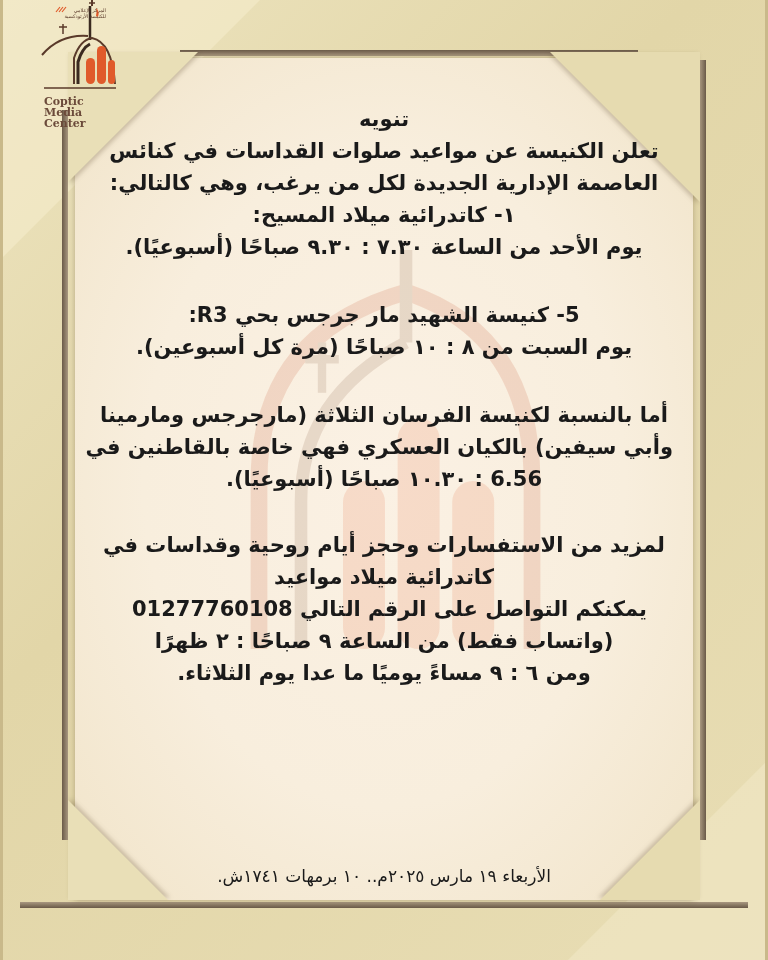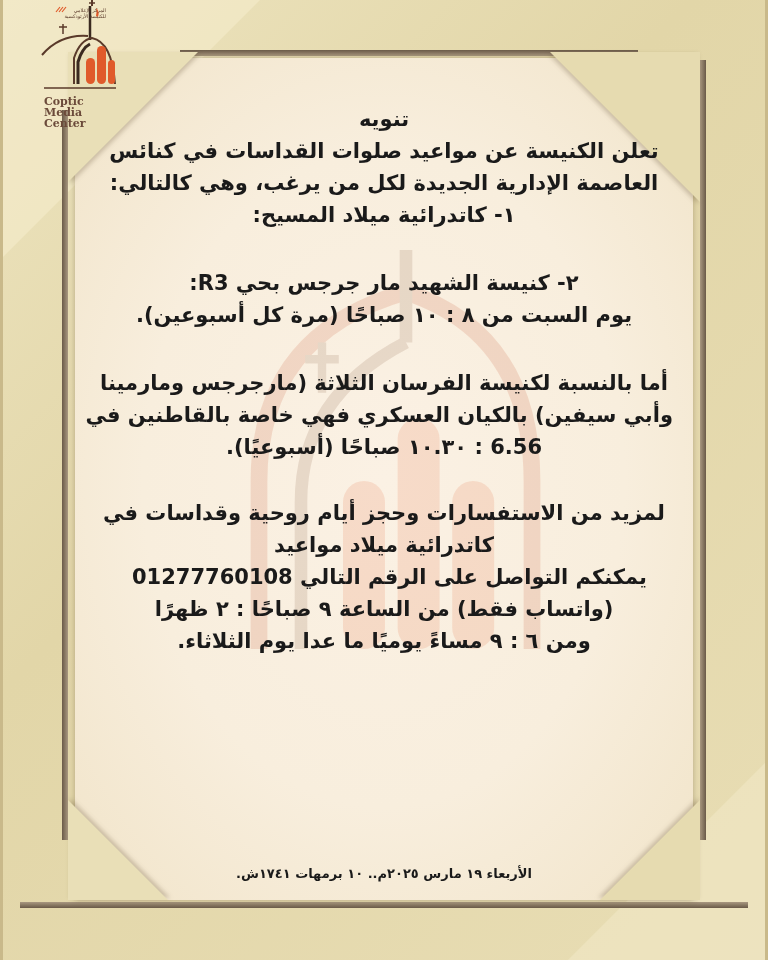--- a/index.html
+++ b/index.html
@@ -149,22 +149,22 @@
     }
     .gap { display: block; height: 36px; }
     .gap-lg { display: block; height: 34px; }
     .footer {
       position: absolute;
       left: 95px;
       width: 578px;
       top: 866px;
       direction: rtl;
       text-align: center;
-      font-size: 13px;
-      font-weight: bold;
+      font-size: 17px;
+      font-weight: normal;
       color: #1a1a1a;
     }
     .phone { direction: ltr; unicode-bidi: embed; margin-left: 11px; }
   </style>
 </head>
 <body>
 
 <div class="frame-bg"></div>
 <div class="outer-tl"></div>
 <div class="outer-br"></div>
@@ -217,24 +217,25 @@
     <div>Center</div>
   </div>
 </div>
 
 <div class="content">
   <span class="line">تنويه</span>
   <span class="line">تعلن الكنيسة عن مواعيد صلوات القداسات في كنائس</span>
   <span class="line">العاصمة الإدارية الجديدة لكل من يرغب، وهي كالتالي:</span>
 
   <span class="line">١- كاتدرائية ميلاد المسيح:</span>
+  <span class="line">يوم الأحد من الساعة ٧.٣٠ : ٩.٣٠ صباحًا (أسبوعيًا).</span>
 
   <span class="gap"></span>
 
-  <span class="line">٢- كنيسة الشهيد مار جرجس بحي R3:</span>
+  <span class="line">5- كنيسة الشهيد مار جرجس بحي R3:</span>
   <span class="line">يوم السبت من ٨ : ١٠ صباحًا (مرة كل أسبوعين).</span>
 
   <span class="gap"></span>
 
   <span class="line">أما بالنسبة لكنيسة الفرسان الثلاثة (مارجرجس ومارمينا</span>
   <span class="line">وأبي سيفين) بالكيان العسكري فهي خاصة بالقاطنين في</span>
   <span class="line">6.56 : ١٠.٣٠ صباحًا (أسبوعيًا).</span>
 
   <span class="gap-lg"></span>
 

